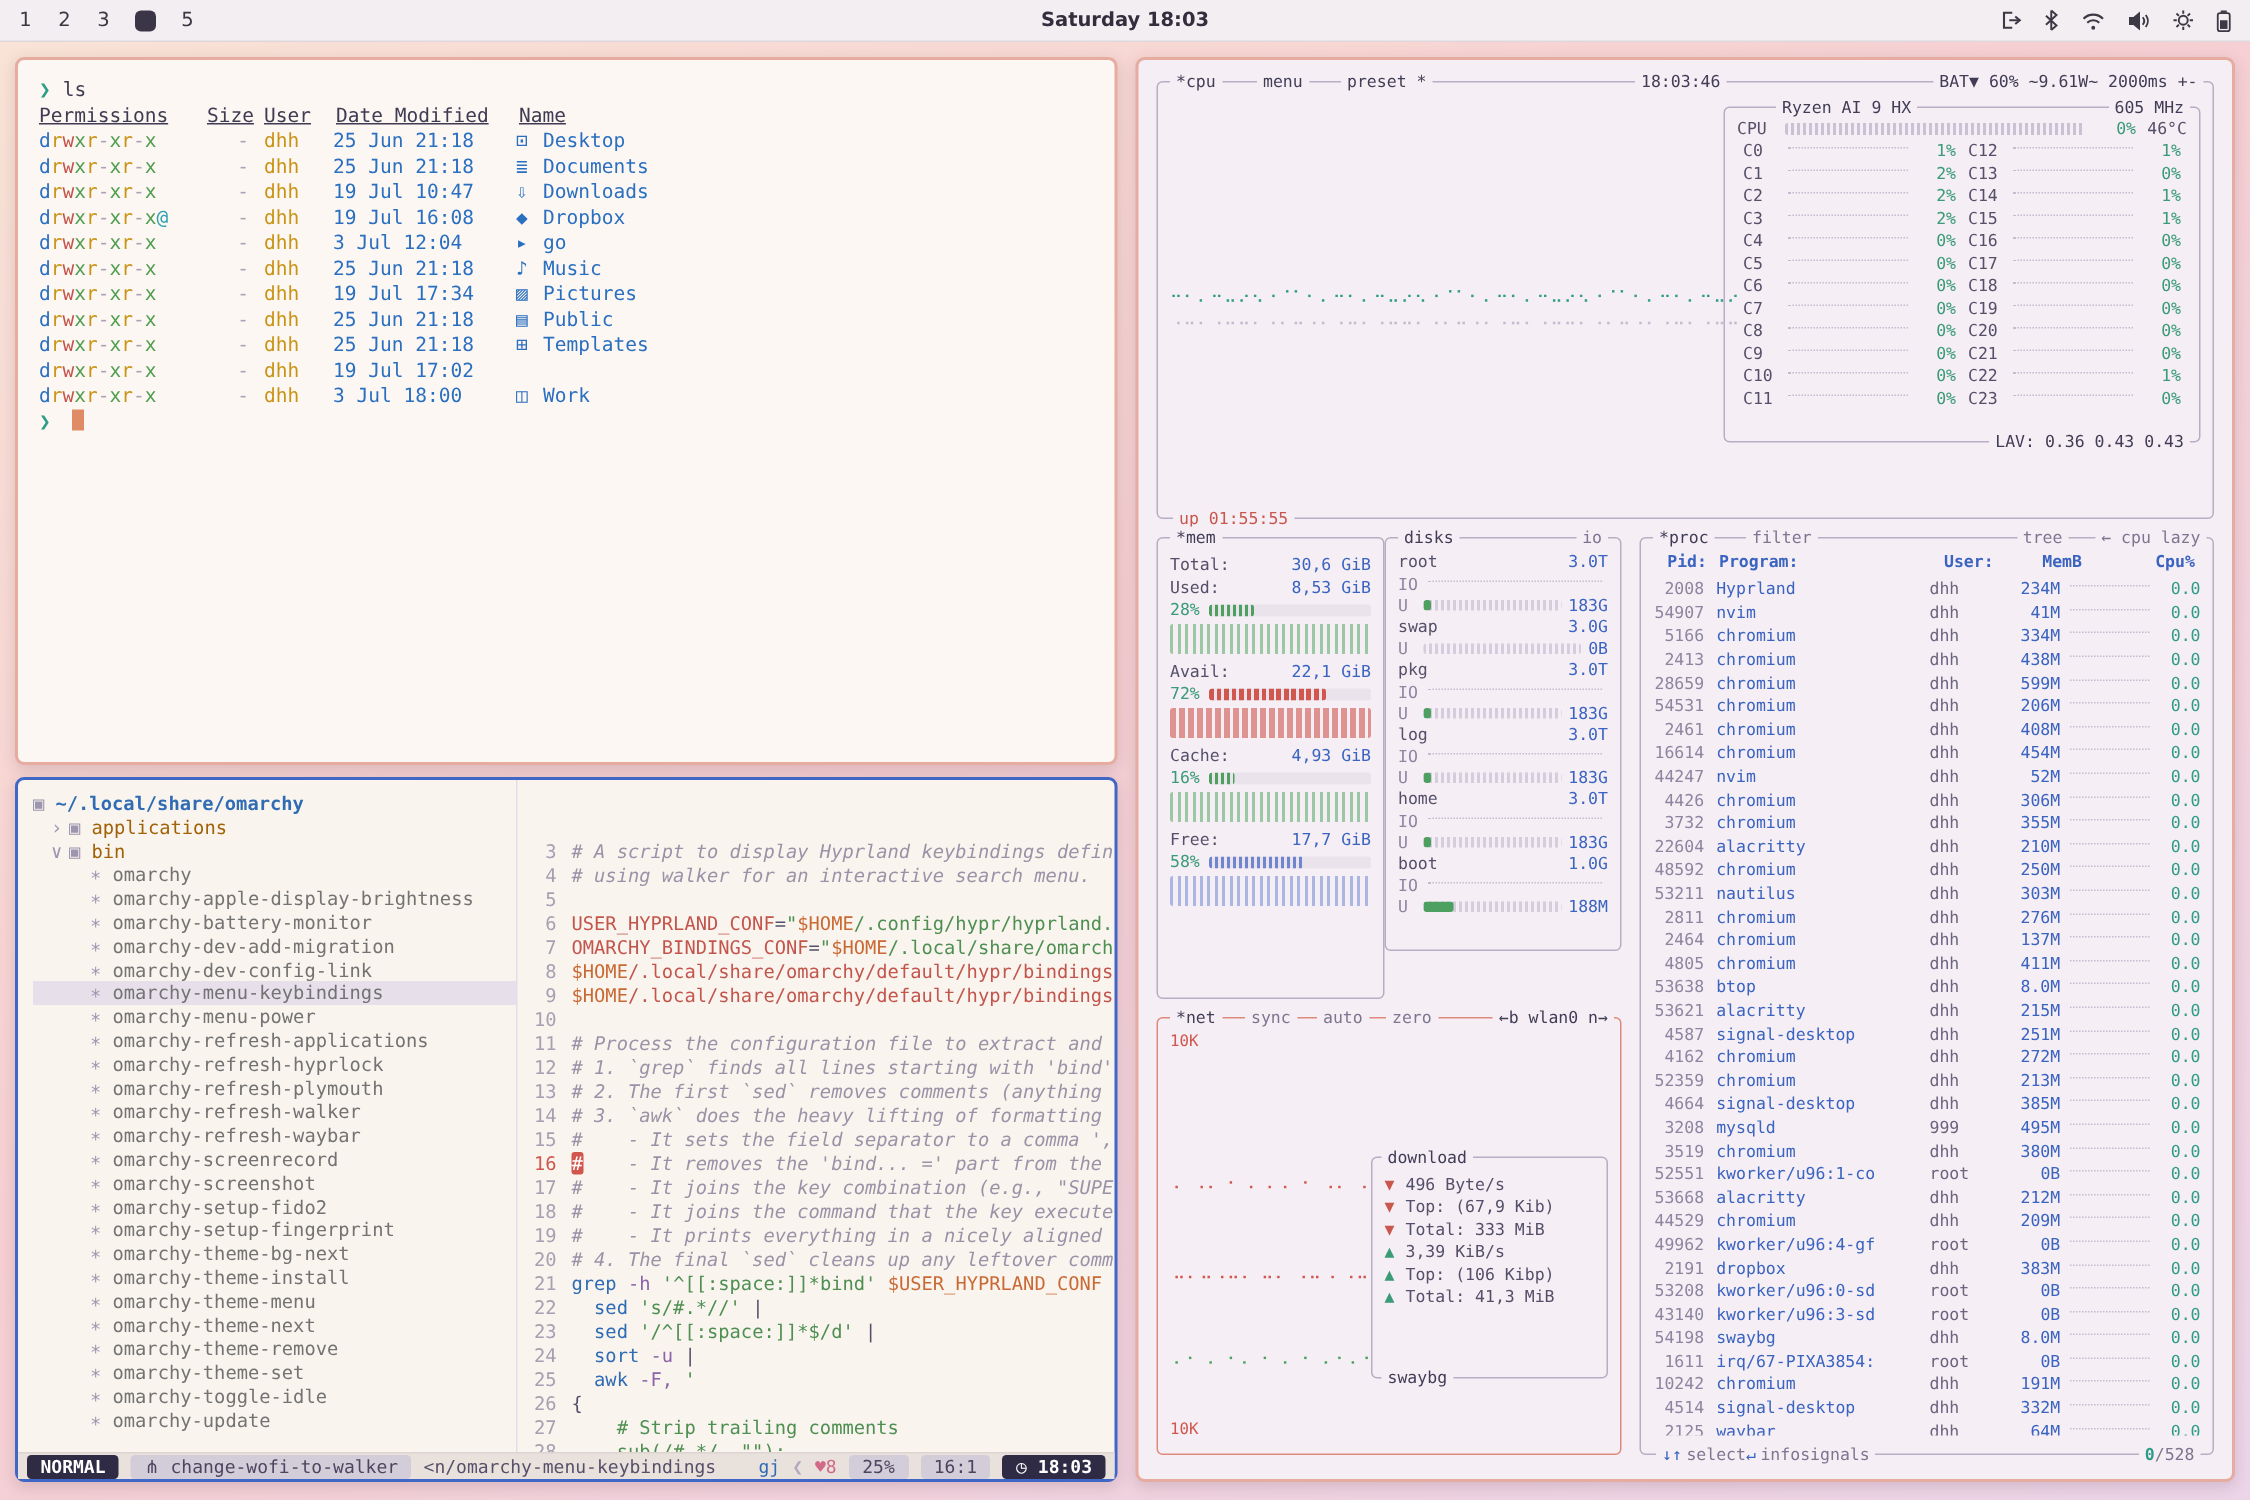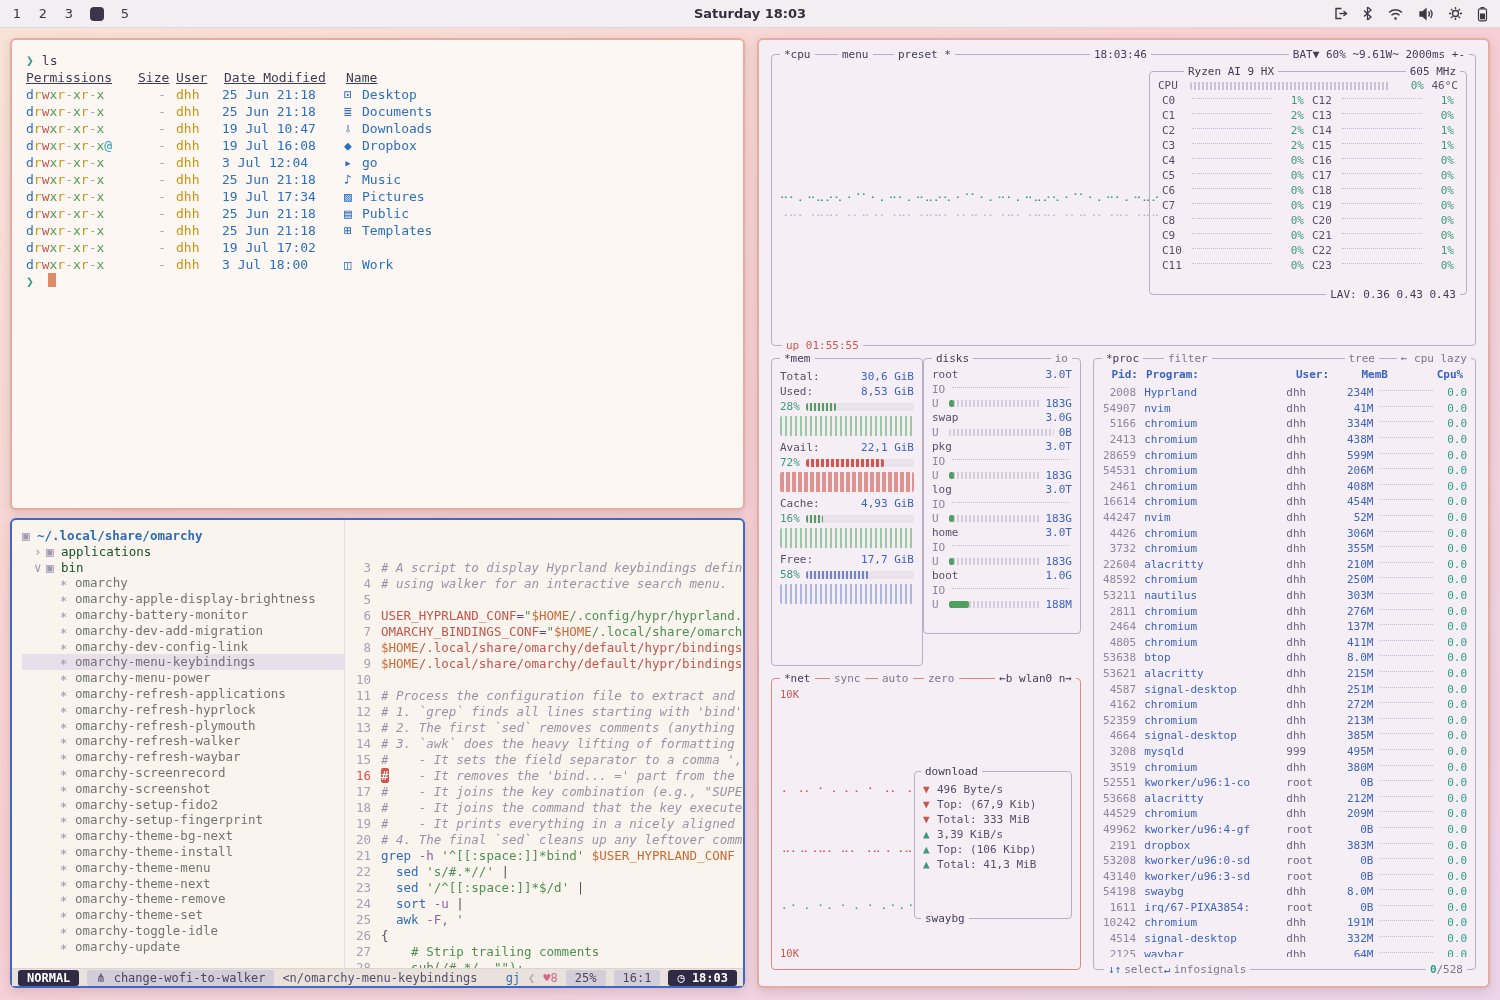--- a/index.html
+++ b/index.html
@@ -43,21 +43,21 @@
   .ls-icon{color:#2a6fc0;display:inline-block;width:18px}
   .ls-name{color:#2a6fc0}
   .cursor-block{display:inline-block;width:8px;height:14px;background:#e08a66;vertical-align:-2px;margin-left:6px}
   
   .nv-main{flex:1;display:flex;overflow:hidden}
   .nv-tree{width:332px;padding:8px 0 4px 10px;font-size:12.5px;line-height:15.8px;overflow:hidden}
   .tr-row{display:flex;align-items:center;white-space:nowrap;padding-left:0}
   .tr-row .chev{color:#9d96b0;width:12px;display:inline-block}
   .tr-row .ticon{color:#9d96b0;width:15px;display:inline-block}
   .tr-root{color:#2f6cb3;font-weight:bold}
-  .tr-folder{color:#14532d}
+  .tr-folder{color:#a16207}
   .tr-file{color:#737373}
   .tr-sel{background:#e7e0eb}
   .nv-code{flex:1;border-left:1px solid #e4dce9;font-size:12.5px;line-height:16px;padding-top:8px;overflow:hidden;white-space:pre}
   .code-line{display:flex}
   .lnum{width:36px;text-align:right;padding-right:10px;color:#a79fb2;flex:none}
   .lnum.cur{color:#d0564e}
   .lcontent{white-space:pre}
   .tk-c{color:#9a93a8;font-style:italic}
   .tk-v{color:#c2564d}
   .tk-w{color:#c96a35}

